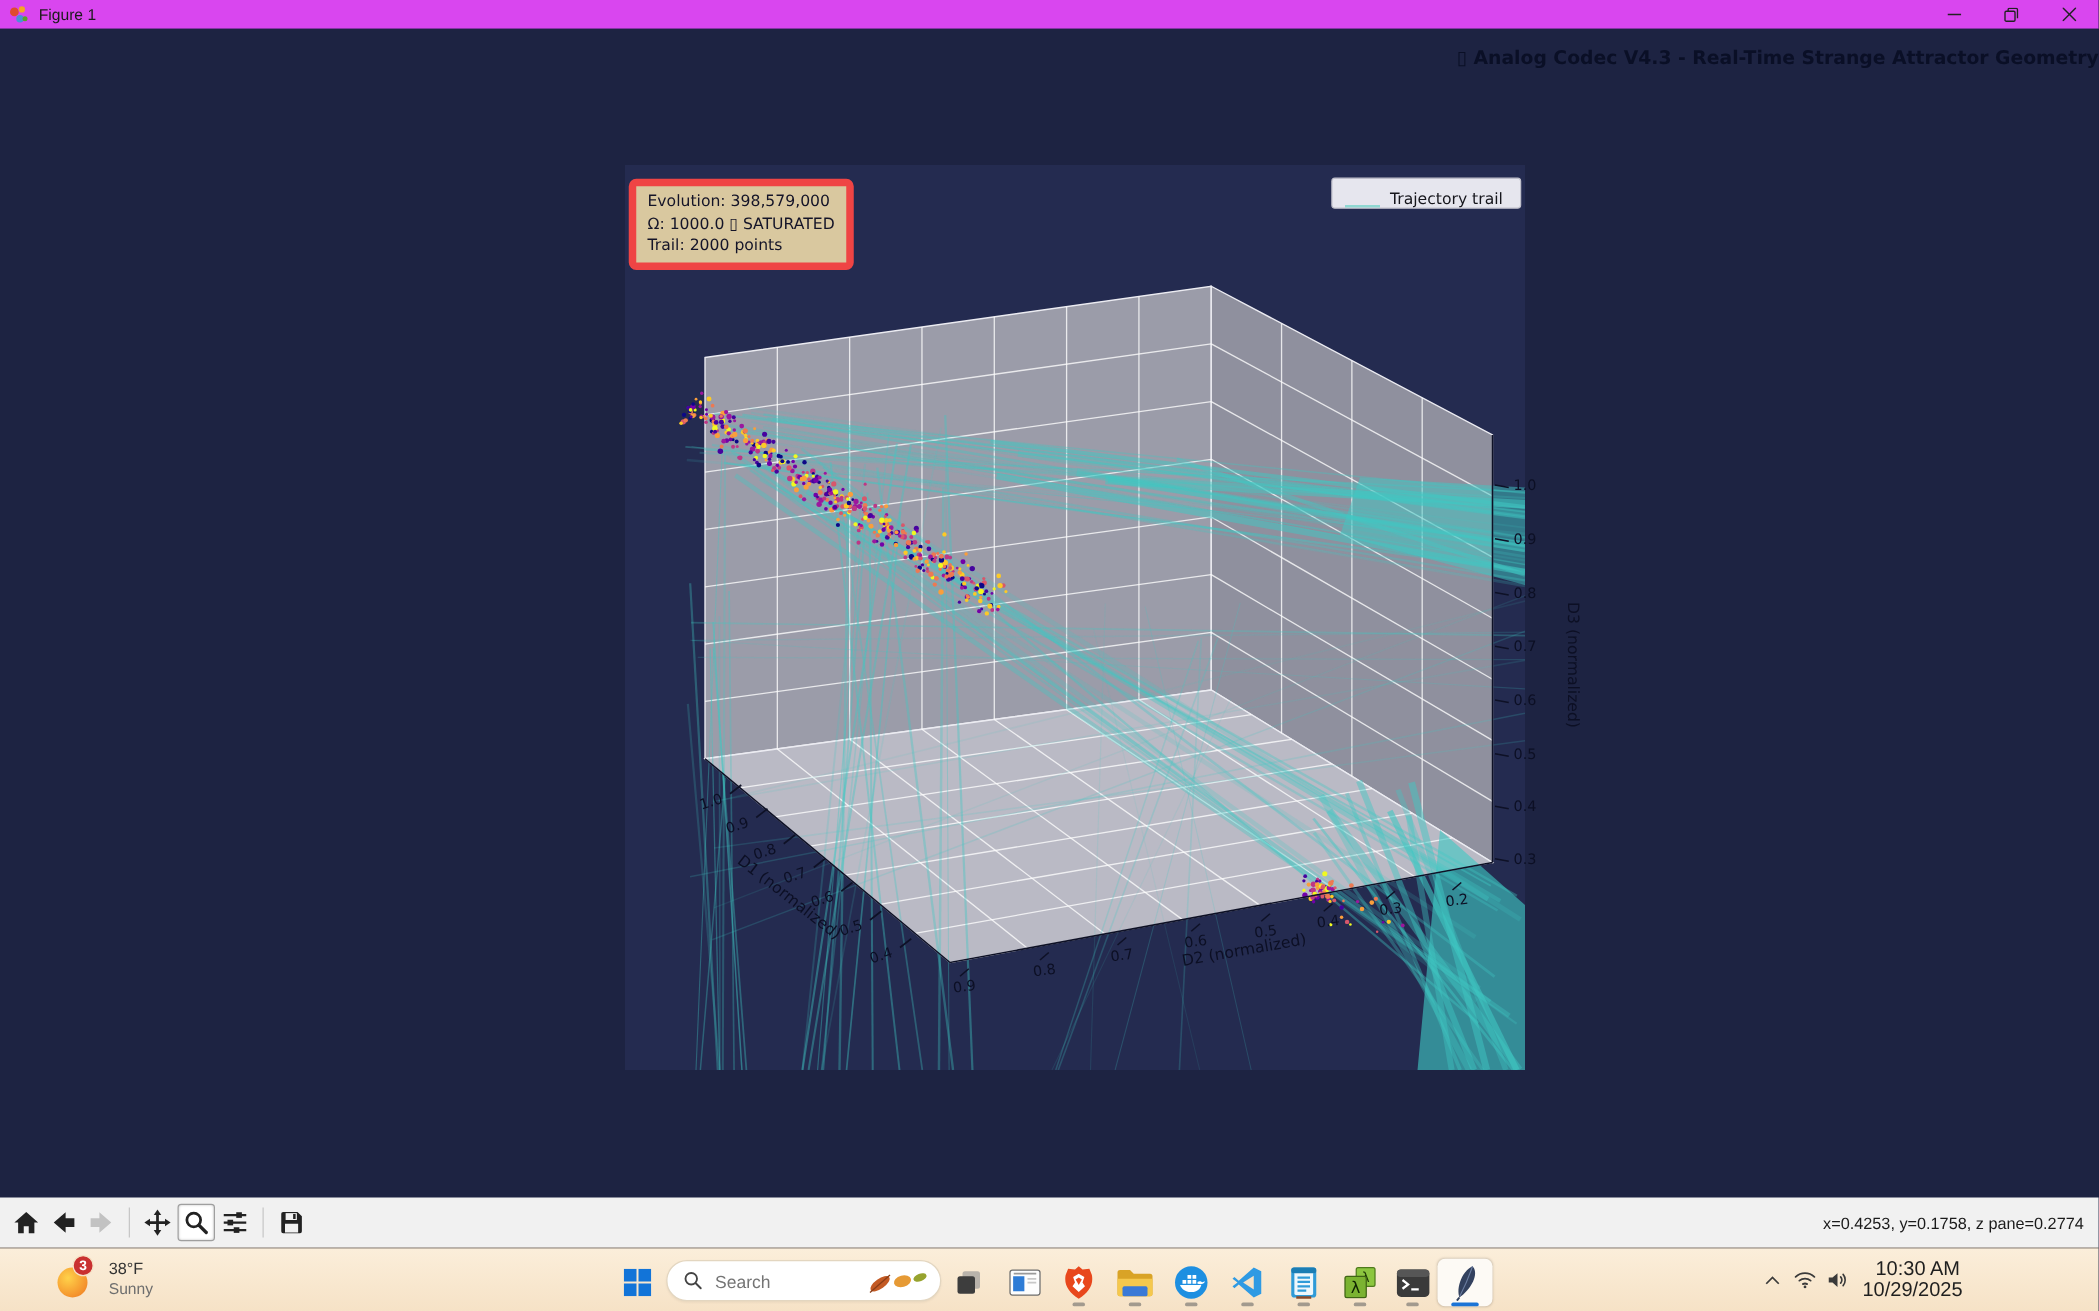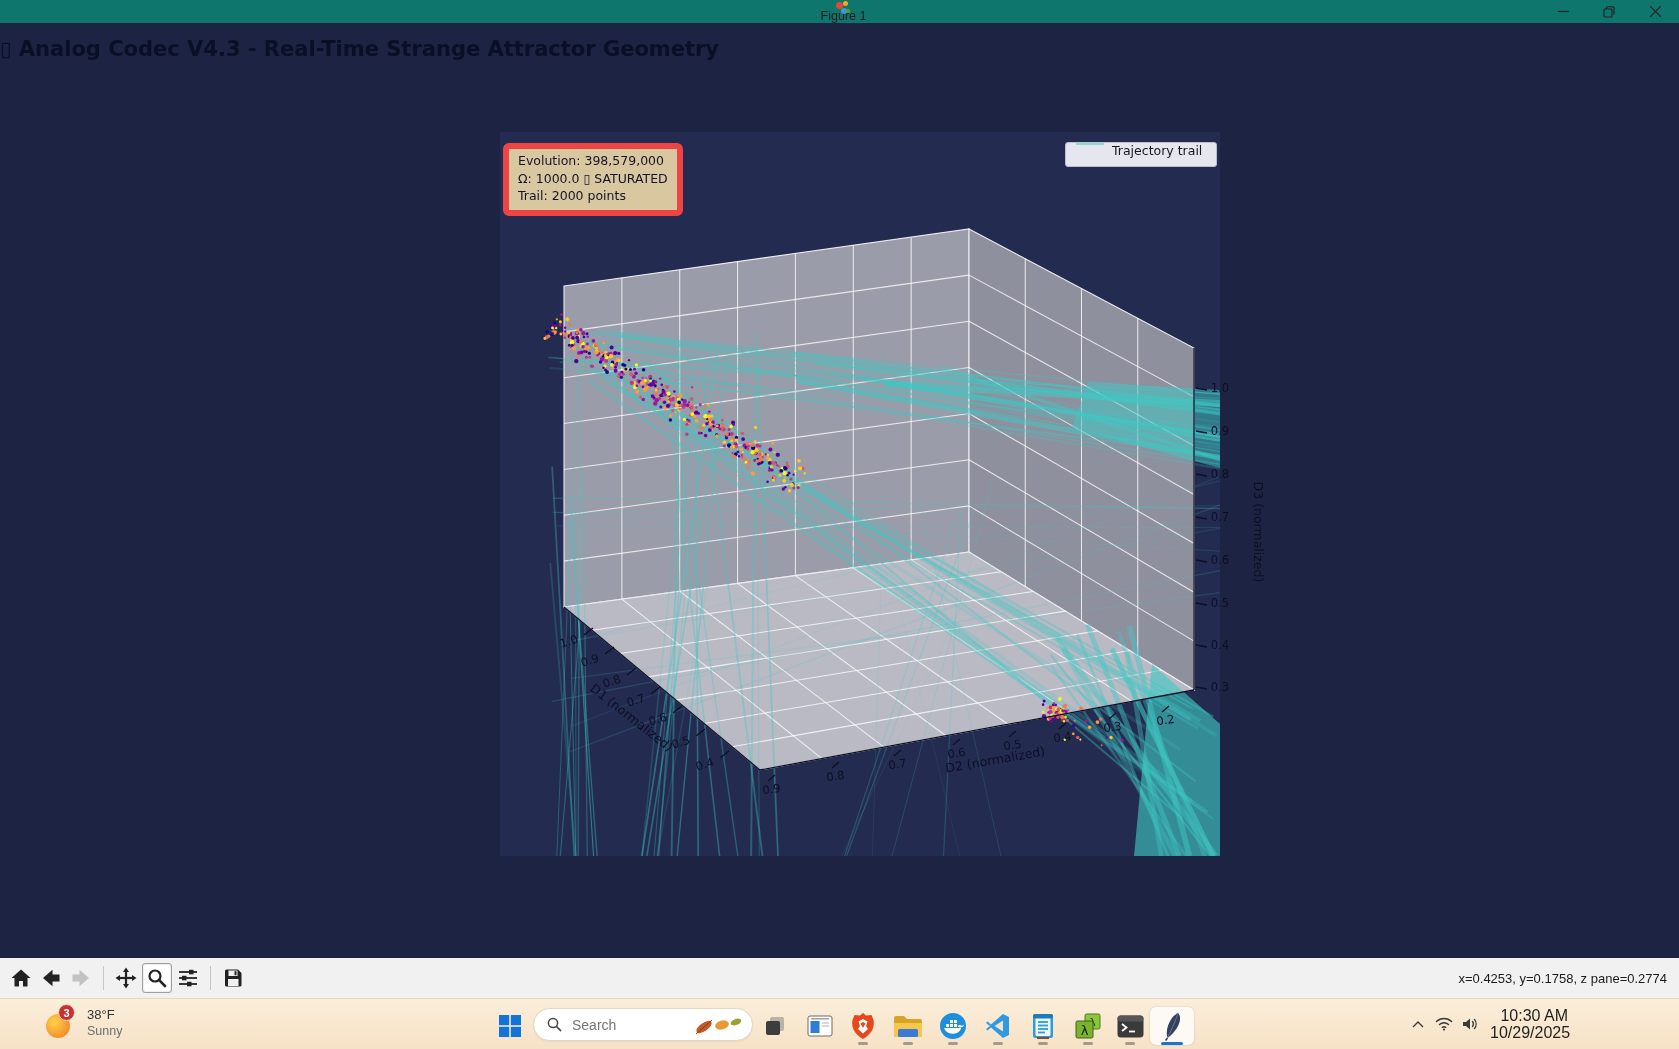--- a/index.html
+++ b/index.html
@@ -1,39 +1,39 @@
 <!DOCTYPE html>
 <html><head>
 <meta charset="utf-8">
 <style>
   html,body{margin:0;padding:0;}
   body{width:1679px;height:1049px;overflow:hidden;background:#1d2342;
        font-family:"Liberation Sans",sans-serif;-webkit-font-smoothing:antialiased;}
   #app{position:relative;width:1679px;height:1049px;}
 
   
-  #titlebar{position:absolute;left:0;top:0;width:100%;height:23px;background:#0f766e;
-            display:flex;align-items:center;flex-direction:column;}
+  #titlebar{position:absolute;left:0;top:0;width:100%;height:23px;background:#d946ef;
+            display:flex;align-items:center;}
   #titlebar .appicon{width:16px;height:16px;margin-left:7px;position:relative;}
   #titlebar .appicon i{position:absolute;border-radius:50%;}
   #titlebar .title{font-size:12.5px;color:#1b1b1b;margin-left:8px;}
   .wctl{position:absolute;top:0;width:44px;height:23px;display:flex;align-items:center;
         justify-content:center;color:#222;font-size:13px;cursor:default;}
   .wctl svg{display:block;}
 
   
   #figure{position:absolute;left:0;top:23px;width:1679px;height:935px;background:#1d2342;}
-  #suptitle{position:absolute;left:0;right:0;top:14px;text-align:left;
-            font-family:"DejaVu Sans",sans-serif;font-weight:bold;font-size:21px;color:#0a0f26;}
+  #suptitle{position:absolute;left:0;right:0;top:14px;text-align:right;
+            font-family:"DejaVu Sans",sans-serif;font-weight:bold;font-size:15px;color:#0a0f26;}
   #scene3d{position:absolute;left:488px;top:97px;}
   #infobox{position:absolute;left:503px;top:120px;background:#d9c89f;border:6px solid #ef4444;
            border-radius:6px;padding:3px 9px 5px 9px;font-family:"DejaVu Sans",sans-serif;
            font-size:12.5px;line-height:17.5px;color:#141428;}
   #legend{position:absolute;left:1065px;top:119px;width:150px;height:23px;background:#e6e6ee;
-          border:1px solid #bfbfca;border-radius:3px;display:flex;align-items:flex-start;
+          border:1px solid #bfbfca;border-radius:3px;display:flex;align-items:flex-end;
           font-family:"DejaVu Sans",sans-serif;font-size:12.5px;color:#16161c;}
   #legend .sw{width:28px;height:2px;margin:0 8px 0 10px;background:#8fd8d2;}
 
   
   #mpltoolbar{position:absolute;left:0;top:958px;width:1679px;height:40px;background:#f1f1f1;
               display:flex;align-items:center;padding-left:6px;box-sizing:border-box;}
   .tbtn{width:28px;height:28px;display:flex;align-items:center;justify-content:center;
         border-radius:3px;margin:0 1px;}
   .tbtn.active{background:#ffffff;border:1px solid #9f9f9f;box-shadow:inset 0 0 2px rgba(0,0,0,.25);}
   .tsep{width:1px;height:24px;background:#c7c7c7;margin:0 7px;}

